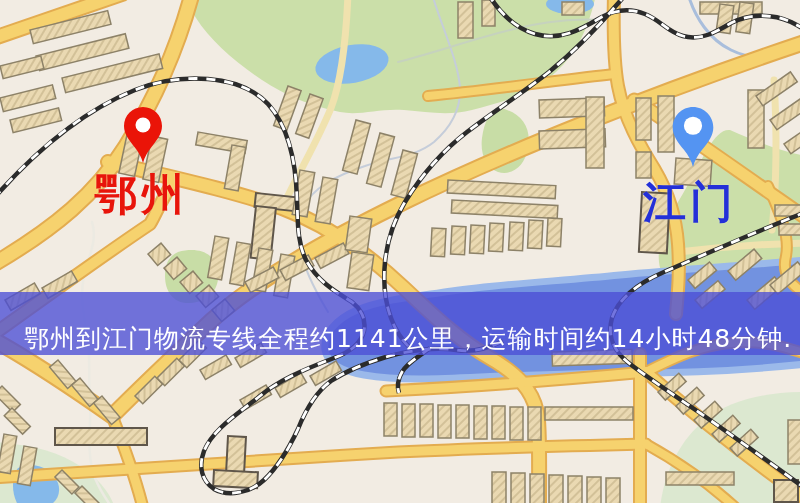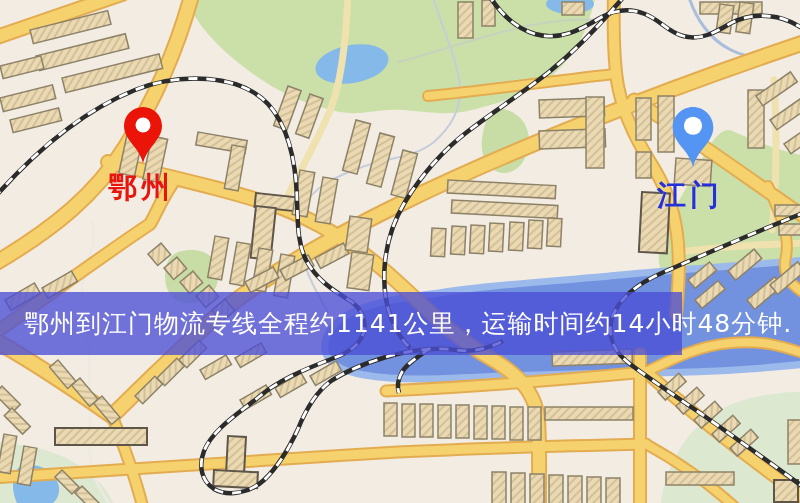--- a/index.html
+++ b/index.html
@@ -26,31 +26,31 @@
   .b{fill:url(#bh);stroke:var(--building-outline,#8d8268);stroke-width:1.5;}
   .b.d{stroke:#5f564a;stroke-width:2;}
 
   
   .pin{position:absolute;}
   .pin svg{display:block;}
 
   
   .city-label{
     position:absolute;width:150px;text-align:center;
-    font-size:29px;font-weight:bold;line-height:1.05;letter-spacing:4px;
+    font-size:43px;font-weight:bold;line-height:1.05;letter-spacing:4px;
     text-shadow:0 0 2px rgba(255,255,255,.35);
   }
   .city-label.origin{color:var(--origin-label,#e8150b);}
   .city-label.dest{color:var(--destination-label,#2430d8);}
 
   
   .banner{
-    position:absolute;left:0;top:292px;width:682px;height:63px;
+    position:absolute;left:0;top:292px;width:800px;height:63px;
     background:var(--banner-bg,rgba(76,78,214,0.78));
-    display:flex;align-items:center;
+    display:flex;align-items:flex-end;
   }
   .banner span{
     color:var(--banner-text,#ffffff);
     font-size:25px;letter-spacing:1px;font-weight:500;
     padding-left:24px;white-space:nowrap;
   }
 </style>
 </head>
 <body>
 

